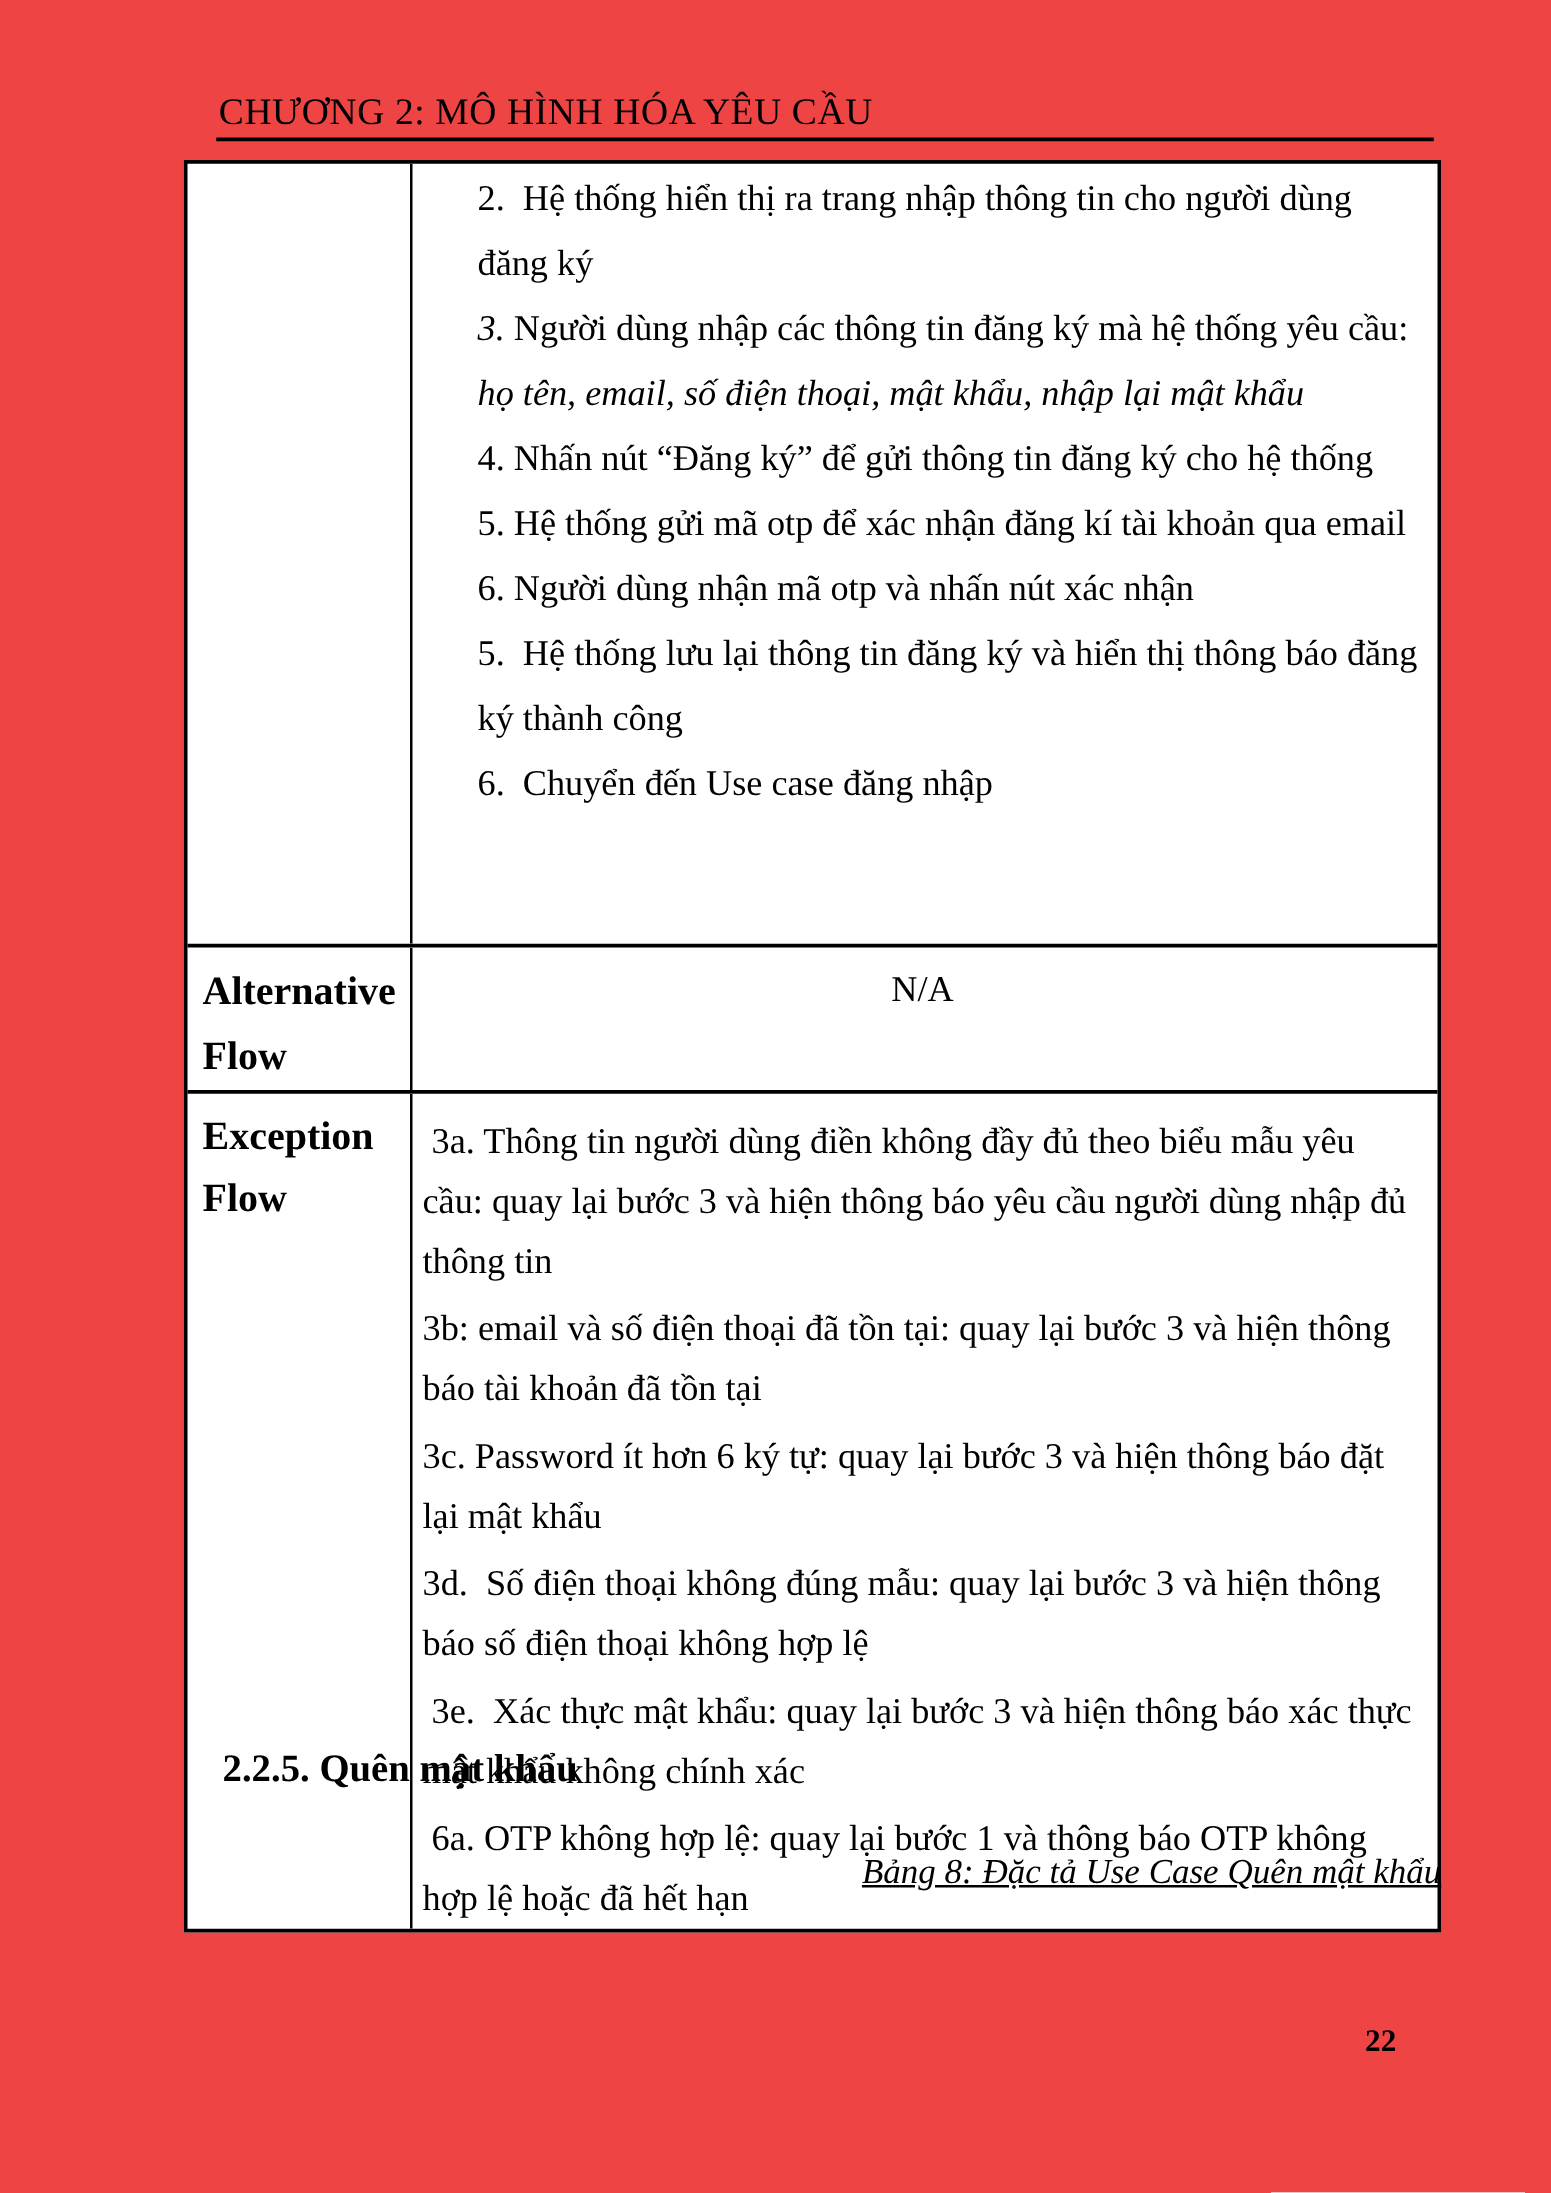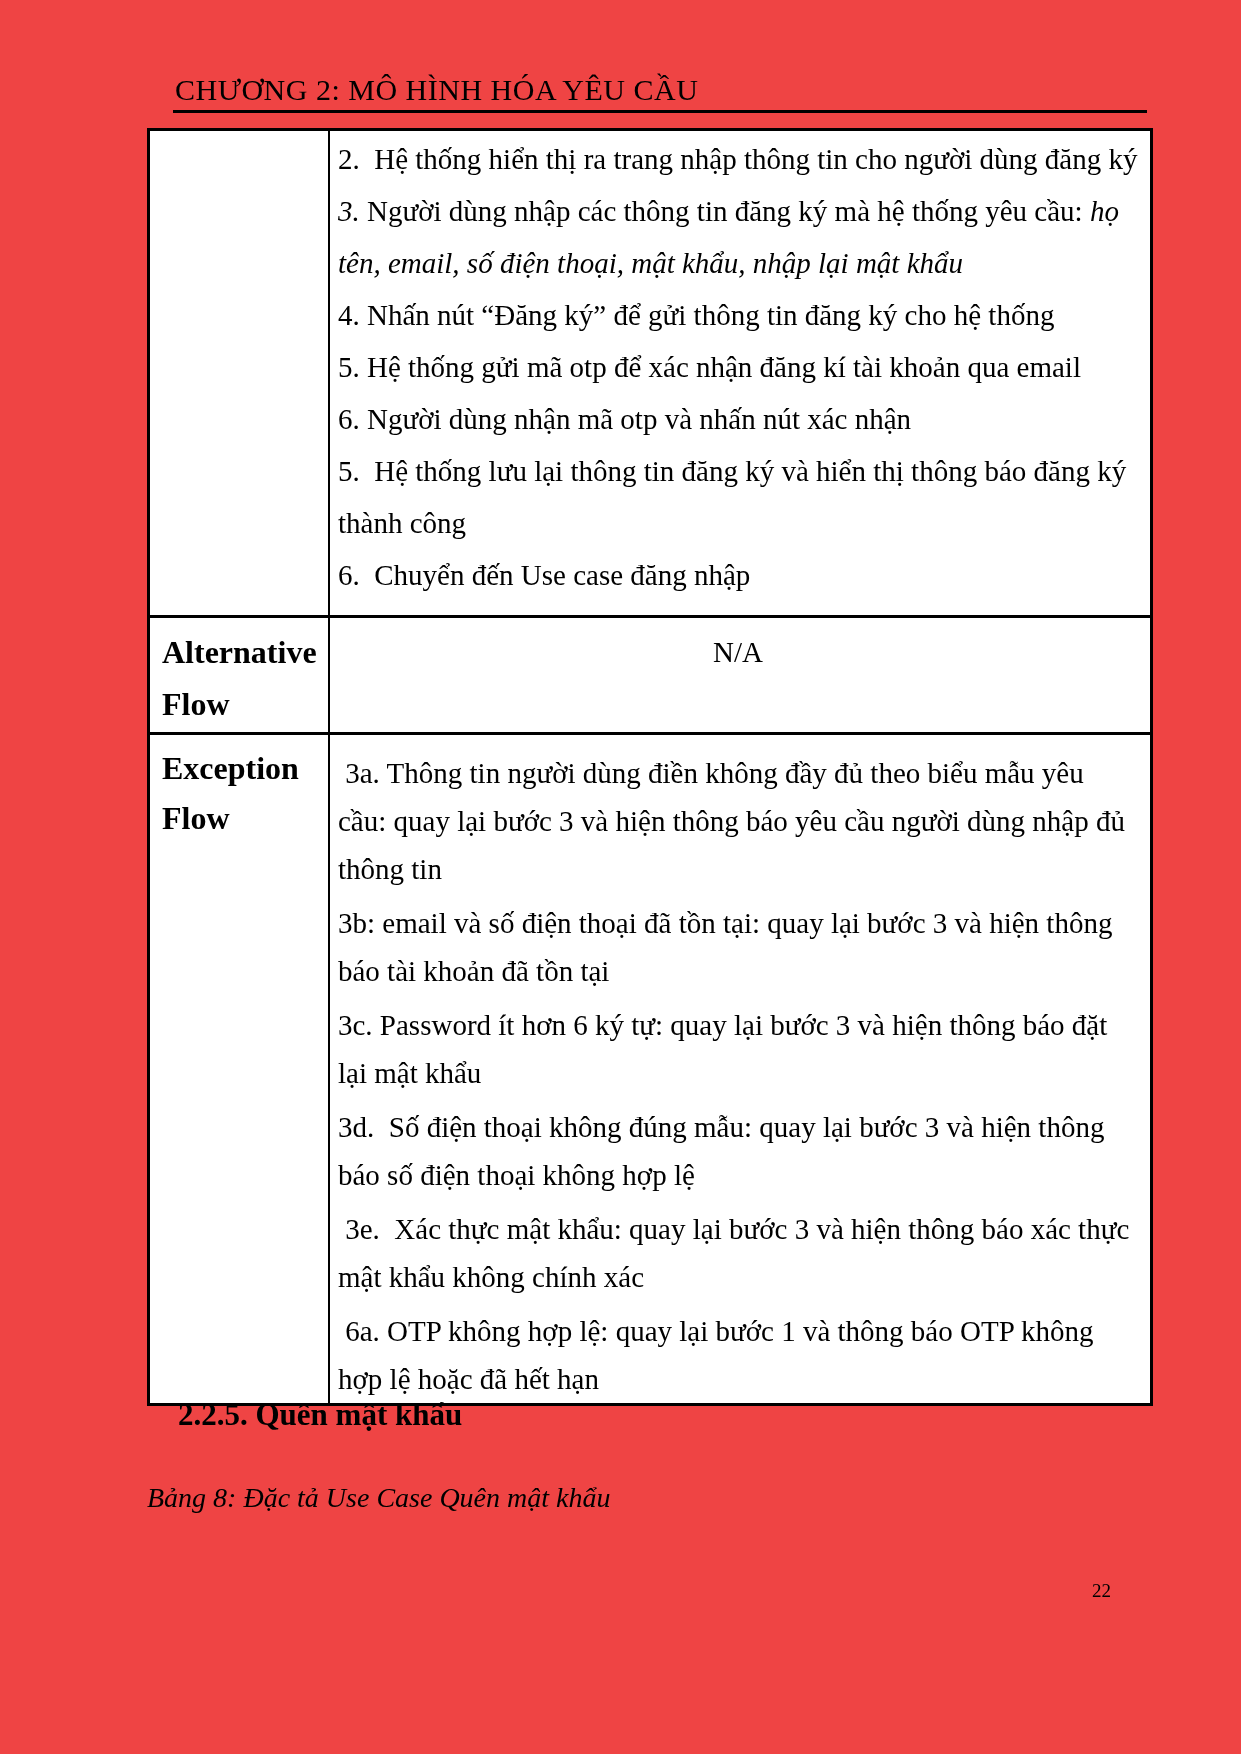--- a/index.html
+++ b/index.html
@@ -36,21 +36,21 @@
     top: 128px;
     width: 1006px;
     border: 3px solid #000000;
     box-sizing: border-box;
     display: flex;
     flex-direction: column;
     background: #ffffff;
   }
   .uc-row { display: flex; overflow: hidden; }
   .uc-row + .uc-row { border-top: 3px solid #000000; }
-  .row-basic { height: 484px; }
+  .row-basic { height: 624px; gap: 44px; }
   .row-alt   { height: 114px; }
   .row-exc   { height: 668px; }
   .uc-label {
     flex: 0 0 180px;
     width: 180px;
     box-sizing: border-box;
     border-right: 2px solid #000000;
     font-weight: bold;
     font-size: 32px;
     line-height: 52px;
@@ -76,29 +76,31 @@
     left: 178px;
     top: 1397px;
     font-size: 31px;
     font-weight: bold;
   }
   .table-caption {
     position: absolute;
     left: 147px;
     top: 1482px;
     width: 1006px;
-    text-align: left;
+    text-align: right;
     font-style: italic;
     font-size: 28px;
+    text-decoration: underline;
   }
   .page-number {
     position: absolute;
     left: 1092px;
-    top: 1580px;
-    font-size: 19px;
+    top: 1620px;
+    font-size: 25px;
+    font-weight: bold;
   }
 </style>
 </head>
 <body>
 
 <div class="page">
 
   <div class="chapter-title">CHƯƠNG 2: MÔ HÌNH HÓA YÊU CẦU</div>
   <div class="header-rule"></div>
 

